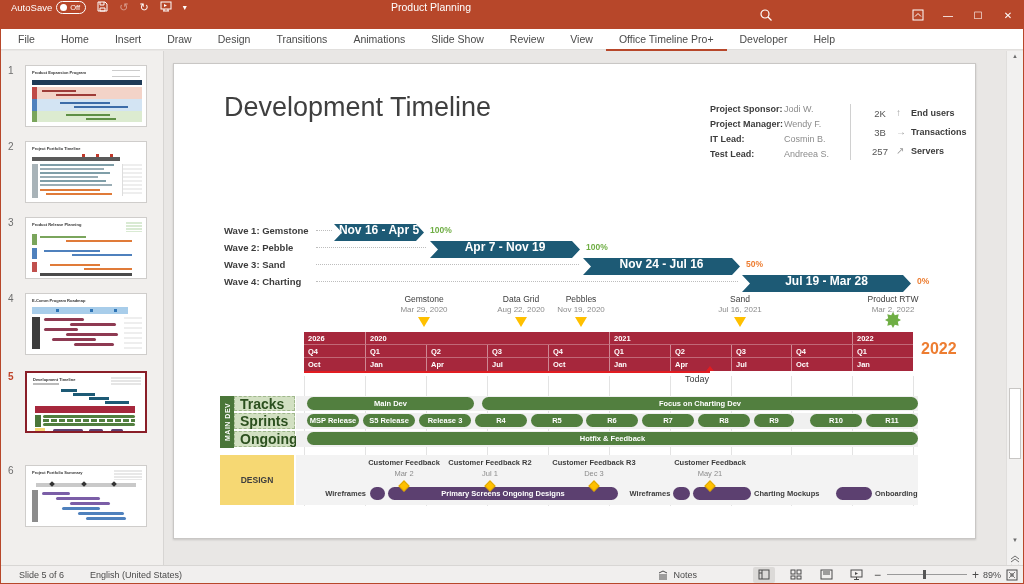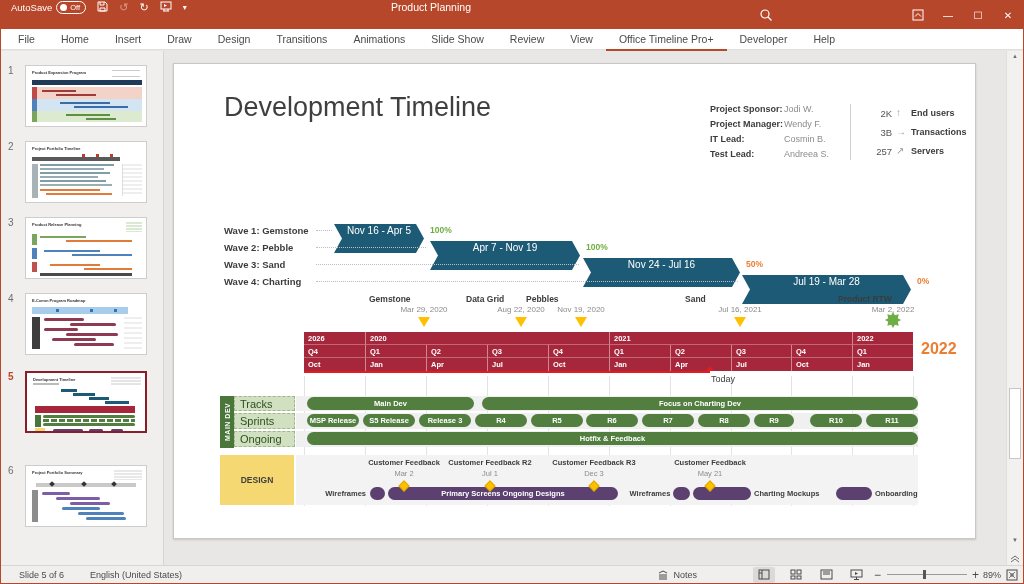--- a/index.html
+++ b/index.html
@@ -34,35 +34,35 @@
 .thumb.sel{border:2px solid #8a1e28}
 .tnum{position:absolute;left:7px;font-size:10px;color:#6d6d6d}
 .tnum.sel{color:#c0442a;font-weight:bold}
 .ttitle{position:absolute;left:6px;top:4px;font-size:4px;font-weight:bold;color:#333;white-space:nowrap}
 .m{position:absolute}
 
 .stitle{position:absolute;left:50px;top:28px;font-size:27px;color:#3f3f3f}
 .ssub{position:absolute;left:50px;top:80px;font-size:13.5px;color:#8c8c8c}
 .pil{position:absolute;font-size:9px;font-weight:bold;color:#3c3c3c}
 .piv{position:absolute;font-size:9px;color:#8c8c8c}
-.mval{position:absolute;font-size:9.5px;color:#555;width:24px;text-align:right}
+.mval{position:absolute;font-size:9.5px;color:#555;width:24px;text-align:center}
 .marr{position:absolute;font-size:10px;color:#9a9a9a}
 .mlab{position:absolute;font-size:9px;font-weight:bold;color:#3c3c3c}
 .wave-label{position:absolute;font-size:9.5px;font-weight:bold;color:#3c3c3c;line-height:13px}
 .leader{position:absolute;border-top:1px dotted #bdbdbd}
-.wavebar{position:absolute;height:29px;background:#1d5a75;color:#fff;font-size:10px;font-weight:normal;text-align:center;line-height:13px;clip-path:polygon(0 0,calc(100% - 8px) 0,100% 50%,calc(100% - 8px) 100%,0 100%,8px 50%)}
+.wavebar{position:absolute;height:17px;background:#1d5a75;color:#fff;font-size:12px;font-weight:bold;text-align:center;line-height:13px;clip-path:polygon(0 0,calc(100% - 8px) 0,100% 50%,calc(100% - 8px) 100%,0 100%,8px 50%)}
 .pct{position:absolute;font-size:8.5px;font-weight:bold;line-height:13px}
 .g{color:#6fae44}.o{color:#ed7d31}
-.msn{position:absolute;width:110px;transform:translateX(-50%);text-align:left;font-size:8.5px;font-weight:bold;color:#3c3c3c}
+.msn{position:absolute;width:110px;transform:translateX(-50%);text-align:center;font-size:8.5px;font-weight:normal;color:#3c3c3c}
 .msd{position:absolute;width:110px;transform:translateX(-50%);text-align:center;font-size:8px;color:#8c8c8c}
 .tri{position:absolute;width:0;height:0;border-left:6px solid transparent;border-right:6px solid transparent;border-top:10px solid #ffc000;transform:translateX(-50%)}
 .bcell{position:absolute;height:13px;background:#a6273c;color:#fff;font-size:7.5px;font-weight:bold;line-height:13px;padding-left:4px;border-left:1px solid rgba(255,255,255,.45);border-bottom:1px solid rgba(255,255,255,.3);overflow:hidden}
 .gl{position:absolute;width:1px;background:#e3e3e3}
 .rowbg{position:absolute;background:#f0f0f0}
-.gcell{position:absolute;background:#d2e0c2;border:1px dashed #a0b88c;color:#2c501f;font-size:11px;font-weight:normal;padding-left:5px;display:flex;align-items:center}
+.gcell{position:absolute;background:#d2e0c2;border:1px dashed #a0b88c;color:#2c501f;font-size:14px;font-weight:bold;padding-left:5px;display:flex;align-items:center}
 .gpill{position:absolute;height:13px;background:#527f3f;border-radius:7px;color:#fff;font-size:7.5px;font-weight:bold;text-align:center;line-height:13px;white-space:nowrap;overflow:hidden}
 .ppill{position:absolute;height:13px;background:#5c4070;border-radius:7px;color:#fff;font-size:7.5px;font-weight:bold;text-align:center;line-height:13px;white-space:nowrap;overflow:hidden}
 .dlabel{position:absolute;font-size:7.5px;font-weight:bold;color:#3c3c3c;line-height:13px;white-space:nowrap}
 .dmn{position:absolute;width:100px;transform:translateX(-50%);text-align:center;font-size:7.5px;font-weight:bold;color:#3c3c3c}
 .dmd{position:absolute;width:100px;transform:translateX(-50%);text-align:center;font-size:7.5px;color:#8c8c8c}
 .diamond{position:absolute;width:8px;height:8px;background:#ffc000;border:1px solid #e0a800;transform:translateX(-50%) rotate(45deg);z-index:4}
 .sicon{display:flex;align-items:center;justify-content:center}
 </style>
 </head>
 <body>
@@ -358,21 +358,21 @@
         <div class="bcell" style="left:435px;top:294px;width:61px;border-bottom:none">Jan</div>
         <div class="bcell" style="left:496px;top:294px;width:61px;border-bottom:none">Apr</div>
         <div class="bcell" style="left:557px;top:294px;width:60px;border-bottom:none">Jul</div>
         <div class="bcell" style="left:617px;top:294px;width:61px;border-bottom:none">Oct</div>
         <div class="bcell" style="left:678px;top:294px;width:61px;border-bottom:none">Jan</div>
       </div>
       <span class="abs" style="left:747px;top:276px;font-size:16px;font-weight:bold;color:#ed7d31">2022</span>
 
       <div class="abs" style="left:130px;top:307px;width:406px;height:2px;background:#e21c21"></div>
       <div class="abs" style="left:532px;top:302px;width:0;height:0;border-left:4px solid transparent;border-right:4px solid transparent;border-bottom:5px solid #e21c21"></div>
-      <span class="abs" style="left:511px;top:310px;width:50px;text-align:right;font-size:9px;color:#3c3c3c">Today</span>
+      <span class="abs" style="left:511px;top:310px;width:50px;text-align:left;font-size:9px;color:#3c3c3c">Today</span>
 
       <div class="abs" style="left:46px;top:332px;width:14px;height:52px;background:#4a7639;color:#fff;font-size:7px;font-weight:bold;display:flex;align-items:center;justify-content:center;writing-mode:vertical-rl;transform:rotate(180deg);letter-spacing:.5px">MAIN DEV</div>
       <div class="gcell" style="left:60px;top:332px;width:61px;height:15px">Tracks</div>
       <div class="gcell" style="left:60px;top:349px;width:61px;height:16px">Sprints</div>
       <div class="gcell" style="left:60px;top:367px;width:61px;height:16px">Ongoing</div>
       <div class="rowbg" style="left:122px;top:332px;width:622px;height:15px"></div>
       <div class="rowbg" style="left:122px;top:349px;width:622px;height:16px"></div>
       <div class="rowbg" style="left:122px;top:367px;width:622px;height:16px"></div>
 
       <div class="gpill" style="left:133px;top:333px;width:167px">Main Dev</div>

